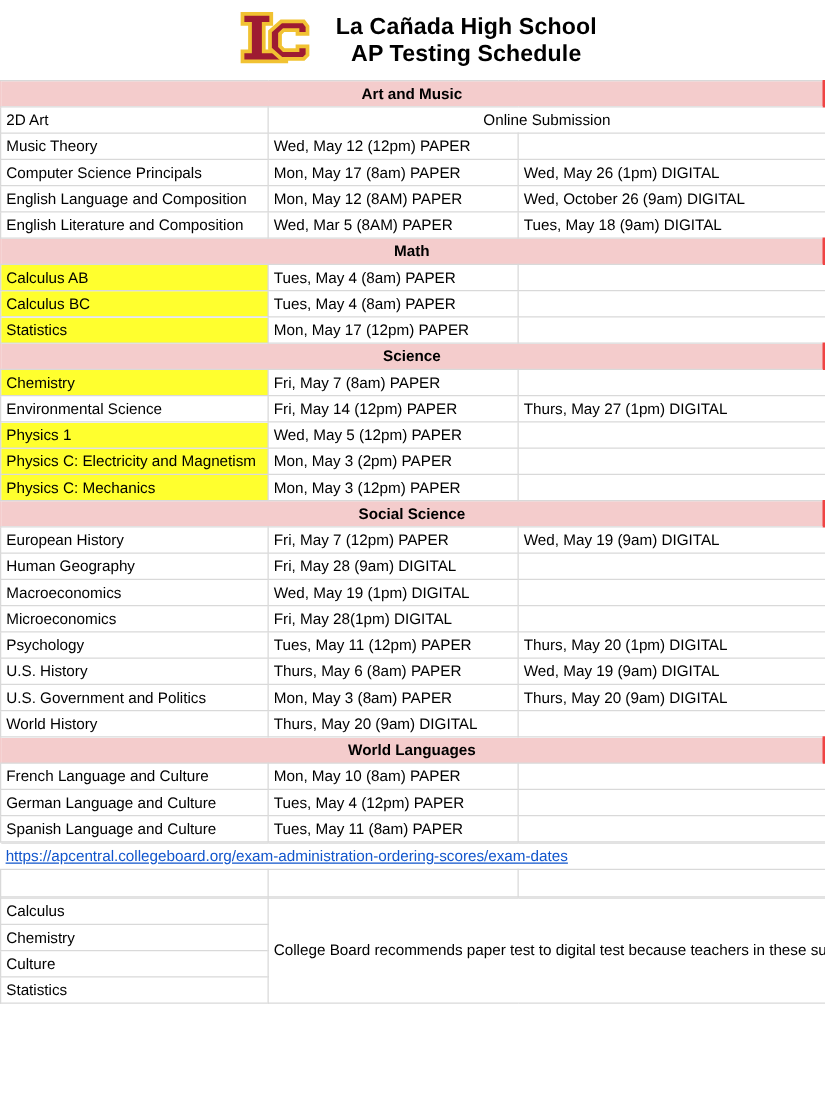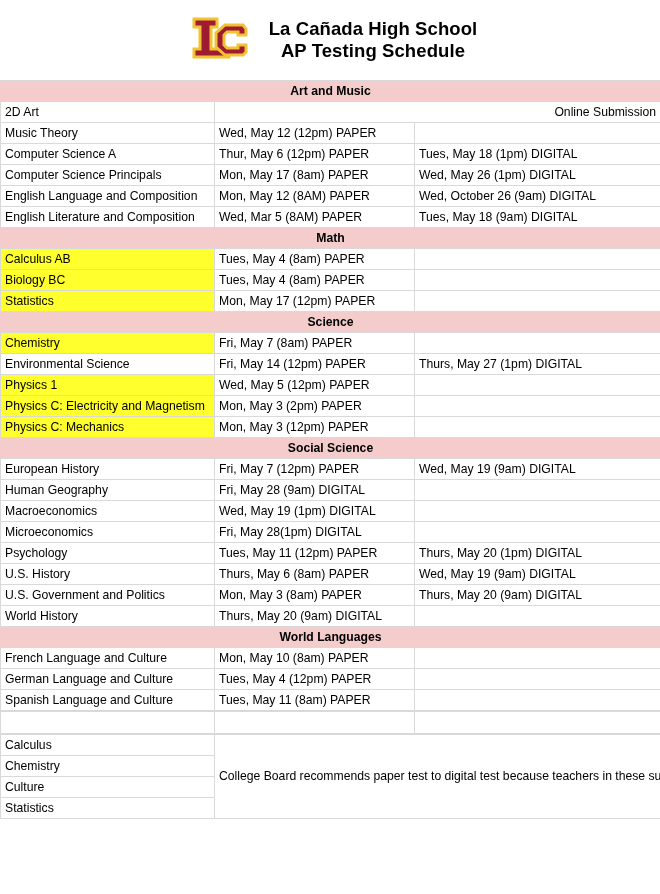--- a/index.html
+++ b/index.html
@@ -11,21 +11,21 @@
   body {
     width: 660px;
     height: 894px;
     font-family: "Liberation Sans", sans-serif;
     color: #000000;
     overflow: hidden;
   }
 
   
   .header {
-    height: 80px;
+    height: 64px;
     display: flex;
     align-items: center;
     justify-content: center;
     gap: 18px;
     padding-left: 6px;
     box-sizing: border-box;
   }
   .logo {
     width: 62px;
     height: 48px;
@@ -65,31 +65,31 @@
     white-space: nowrap;
     overflow: hidden;
     box-sizing: border-box;
     background: #ffffff;
   }
   tr.section td {
     background: #f4cccc;
     text-align: center;
     font-weight: bold;
     border-left: 1px solid #f4cccc;
-    border-right: 1px solid #ef4444;
+    border-right: 5px solid #ef4444;
   }
   td.subject {
     background: #efefef;
     margin-left: 23px;
   }
   tr.hl td.subject {
     background: #ffff2e;
   }
   td.center-span {
-    text-align: right;
+    text-align: center;
   }
   
   tr.linkrow td {
     border-left: none;
     border-right: none;
     background: #ffffff;
   }
   .urllink {
     color: #1155cc;
     text-decoration: underline;
@@ -150,25 +150,20 @@
       <tr>
         <td class="subject">2D Art</td>
         <td colspan="2" class="center-span">Online Submission</td>
       </tr>
       <tr>
         <td class="subject">Music Theory</td>
         <td>Wed, May 12 (12pm) PAPER</td>
         <td></td>
       </tr>
       <tr>
-        <td class="subject">Computer Science A</td>
-        <td>Thur, May 6 (12pm) PAPER</td>
-        <td>Tues, May 18 (1pm) DIGITAL</td>
-      </tr>
-      <tr>
         <td class="subject">Computer Science Principals</td>
         <td>Mon, May 17 (8am) PAPER</td>
         <td>Wed, May 26 (1pm) DIGITAL</td>
       </tr>
       <tr>
         <td class="subject">English Language and Composition</td>
         <td>Mon, May 12 (8AM) PAPER</td>
         <td>Wed, October 26 (9am) DIGITAL</td>
       </tr>
       <tr>
@@ -178,21 +173,21 @@
       </tr>
       <tr class="section">
         <td colspan="3">Math</td>
       </tr>
       <tr class="hl">
         <td class="subject">Calculus AB</td>
         <td>Tues, May 4 (8am) PAPER</td>
         <td></td>
       </tr>
       <tr class="hl">
-        <td class="subject">Biology BC</td>
+        <td class="subject">Calculus BC</td>
         <td>Tues, May 4 (8am) PAPER</td>
         <td></td>
       </tr>
       <tr class="hl">
         <td class="subject">Statistics</td>
         <td>Mon, May 17 (12pm) PAPER</td>
         <td></td>
       </tr>
       <tr class="section">
         <td colspan="3">Science</td>
@@ -286,20 +281,25 @@
     </tbody>
 </table>
 
 <table class="sched">
   <colgroup>
     <col class="c1">
       <col class="c2">
       <col class="c3">
   </colgroup>
   <tbody>
+    <tr class="linkrow">
+      <td colspan="3">
+        <span class="urllink">https://apcentral.collegeboard.org/exam-administration-ordering-scores/exam-dates</span>
+      </td>
+    </tr>
     <tr class="blankrow">
       <td></td>
       <td></td>
       <td></td>
     </tr>
   </tbody>
 </table>
 
 <table class="sched">
   <colgroup>

